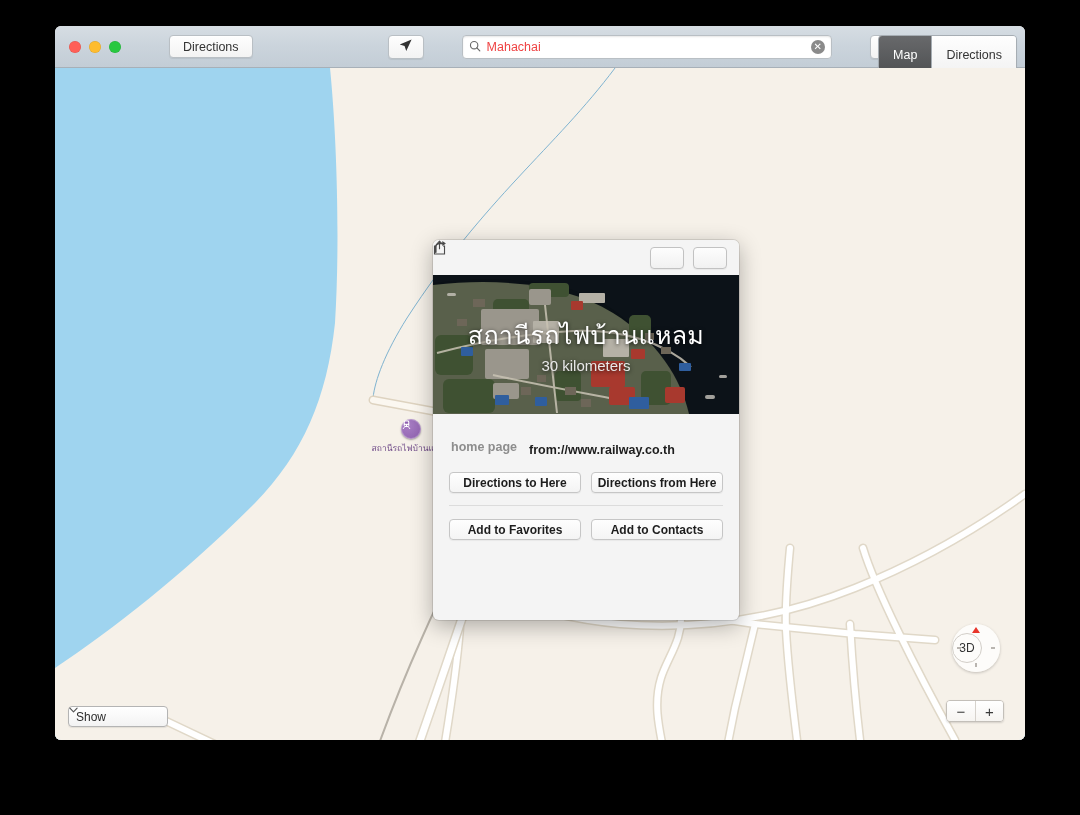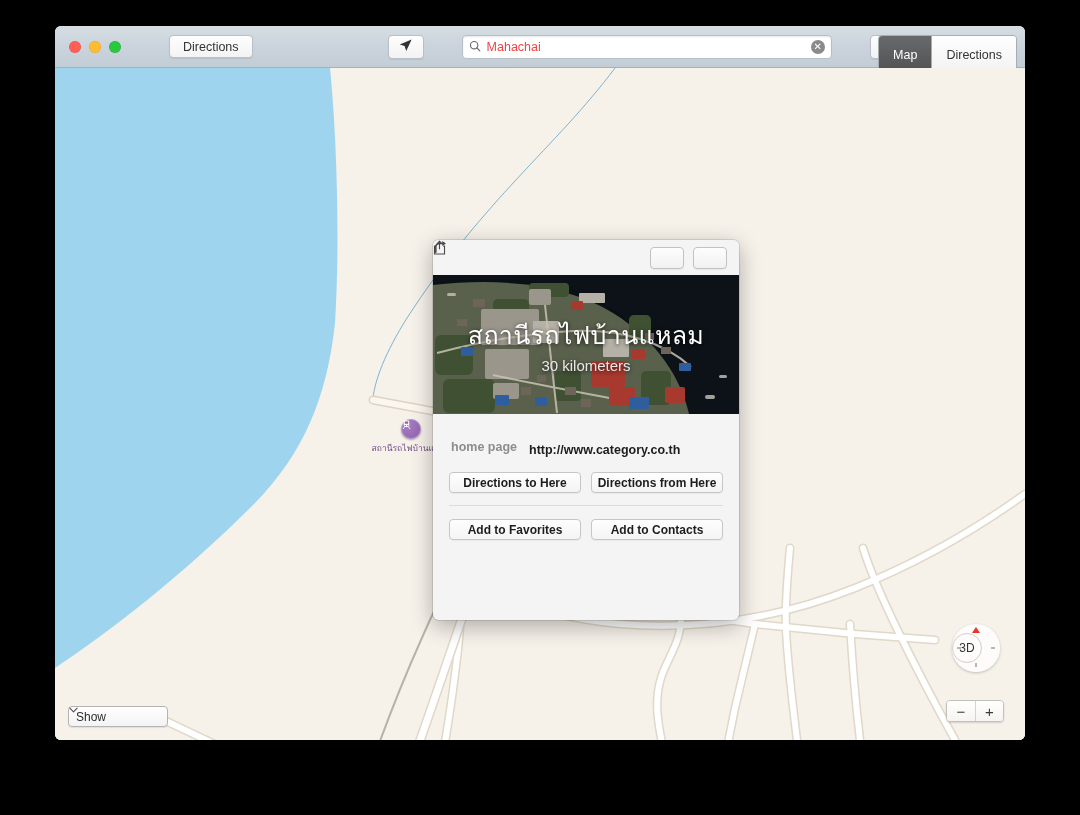--- a/index.html
+++ b/index.html
@@ -422,21 +422,21 @@
         <div id="thumb-captions">
           <div id="thumb-title">สถานีรถไฟบ้านแหลม</div>
           <div id="thumb-sub">30 kilometers</div>
         </div>
       </div>
 
       <div id="pbody">
 
         <div class="row">
           <div class="rlabel">home page</div>
-          <div class="rvalue">http://www.category.co.th</div>
+          <div class="rvalue">from://www.railway.co.th</div>
         </div>
 
 
         <div class="btnrow">
           <div class="wbtn">Directions to Here</div>
           <div class="wbtn">Directions from Here</div>
         </div>
 
 
         <div class="divider"></div>

